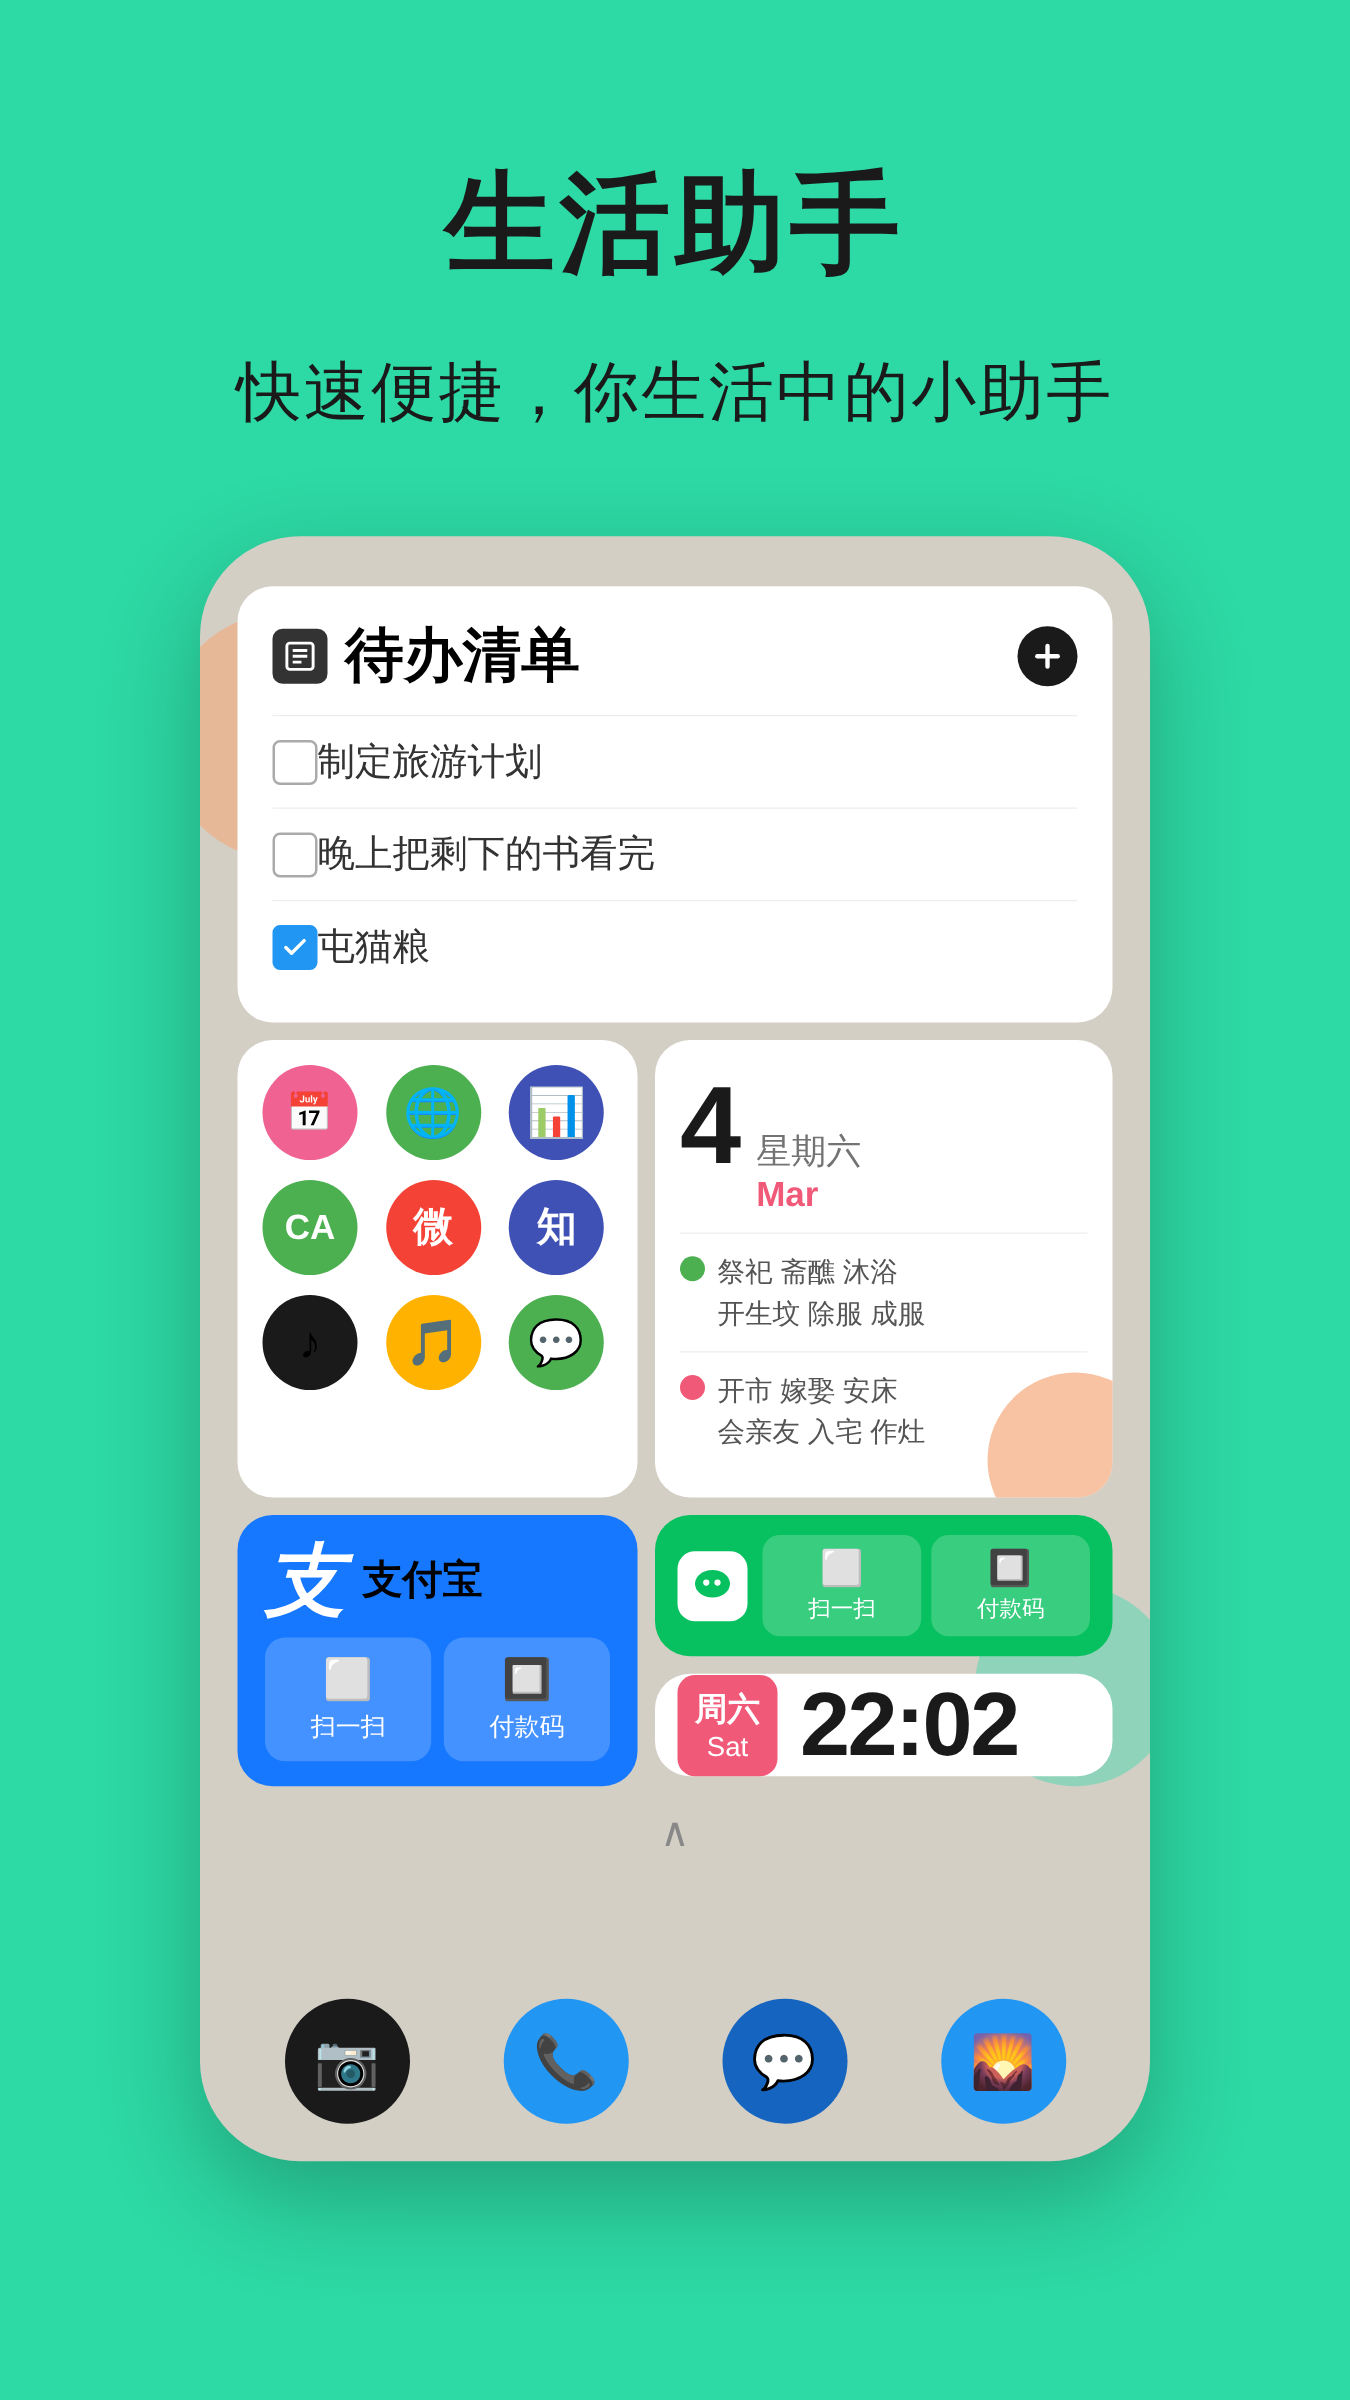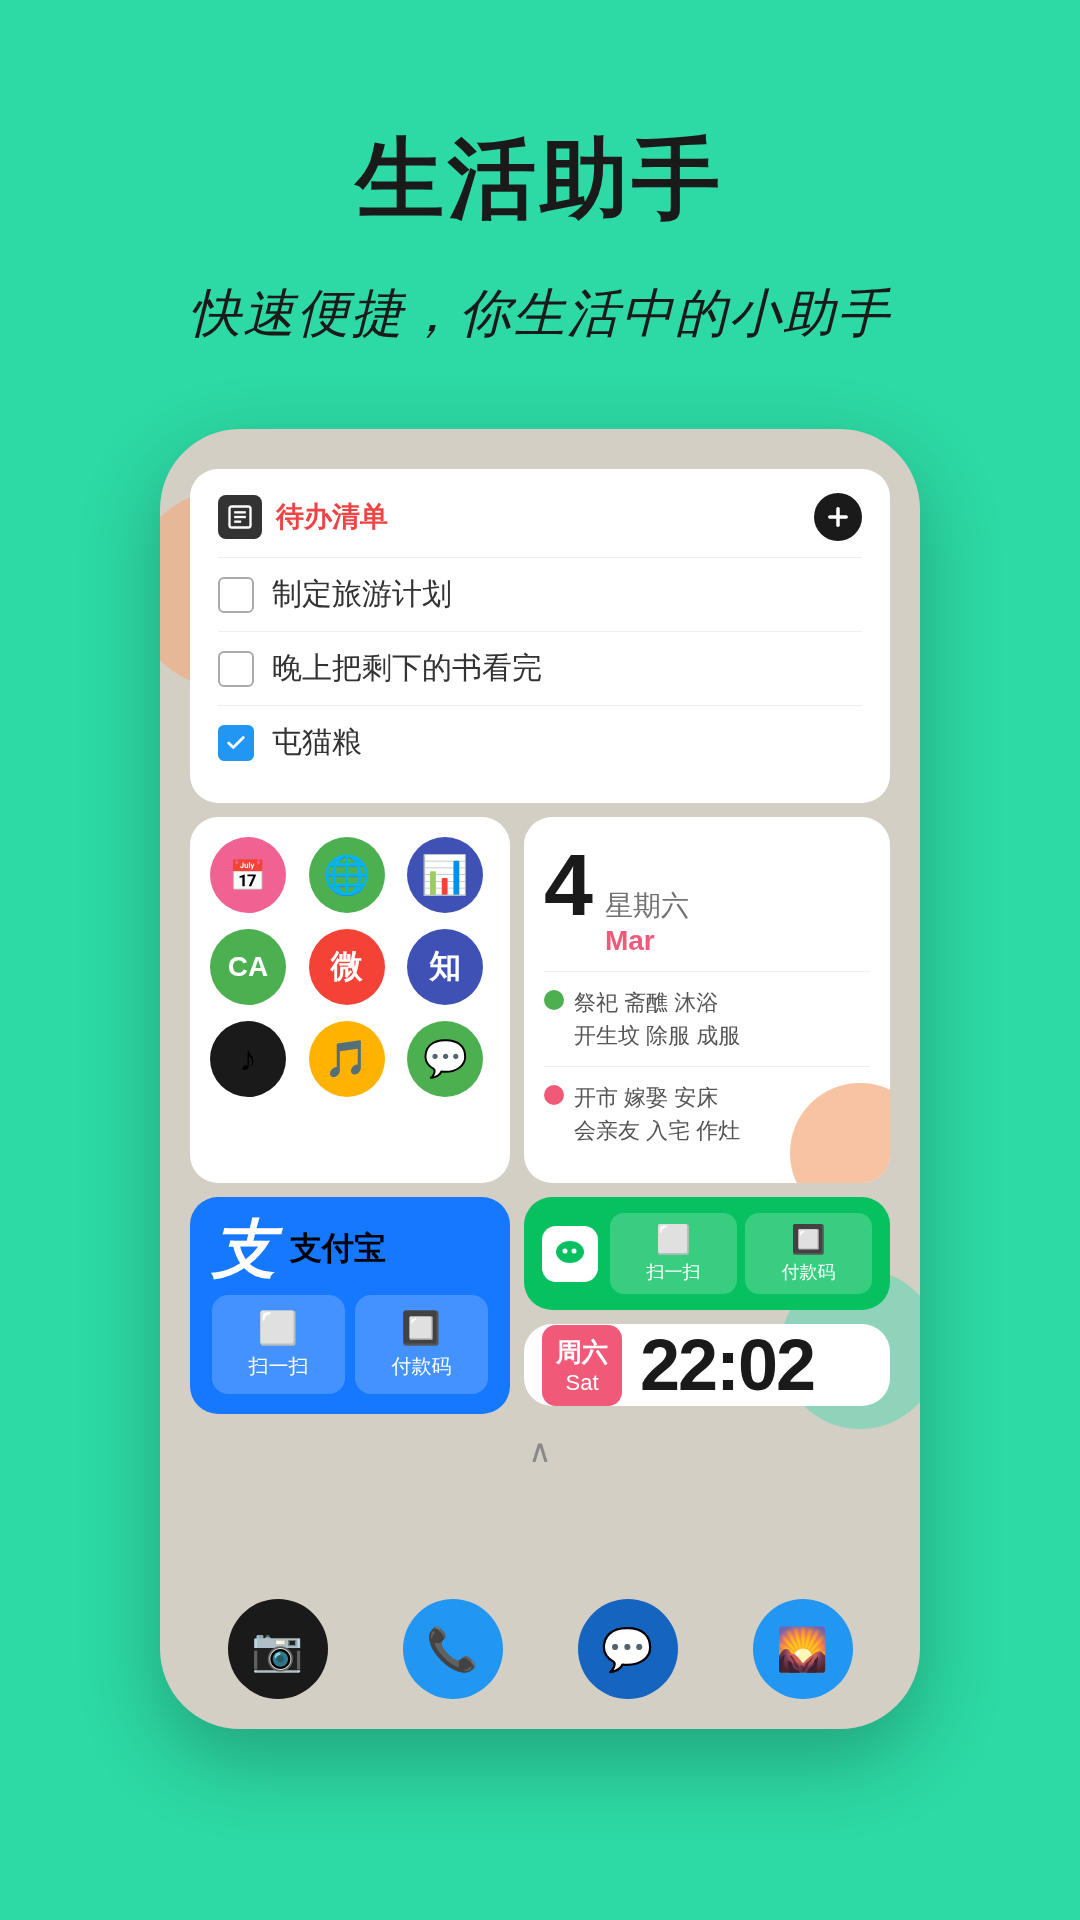--- a/index.html
+++ b/index.html
@@ -26,21 +26,20 @@
       font-weight: 900;
       color: #1a1a1a;
       letter-spacing: 4px;
     }
     .header-subtitle {
       margin-top: 40px;
       font-size: 52px;
       color: #1a1a1a;
       font-weight: 400;
       letter-spacing: 2px;
-      font-style: italic;
     }
     
     .phone-mockup {
       width: 760px;
       height: 1300px;
       background: #d4cfc5;
       border-radius: 80px;
       margin-top: 80px;
       position: relative;
       box-shadow: 0 30px 80px rgba(0,0,0,0.25);
@@ -87,36 +86,35 @@
       gap: 14px;
     }
     .todo-icon {
       width: 44px; height: 44px;
       background: #333;
       border-radius: 8px;
       display: flex; align-items: center; justify-content: center;
     }
     .todo-icon svg { width: 28px; height: 28px; fill: white; }
     .todo-title {
-      font-size: 28px;
+      font-size: 47px;
       font-weight: 700;
-      color: #ef4444;
+      color: #000000;
     }
     .todo-add-btn {
       width: 48px; height: 48px;
       background: #1a1a1a;
       border-radius: 50%;
       display: flex; align-items: center; justify-content: center;
       cursor: pointer;
     }
     .todo-add-btn svg { width: 28px; height: 28px; fill: white; }
     .todo-item {
       display: flex;
       align-items: center;
-      gap: 18px;
       padding: 16px 0;
       border-top: 1px solid #eee;
     }
     .checkbox {
       width: 36px; height: 36px;
       border: 2px solid #aaa;
       border-radius: 6px;
       flex-shrink: 0;
       display: flex; align-items: center; justify-content: center;
     }

